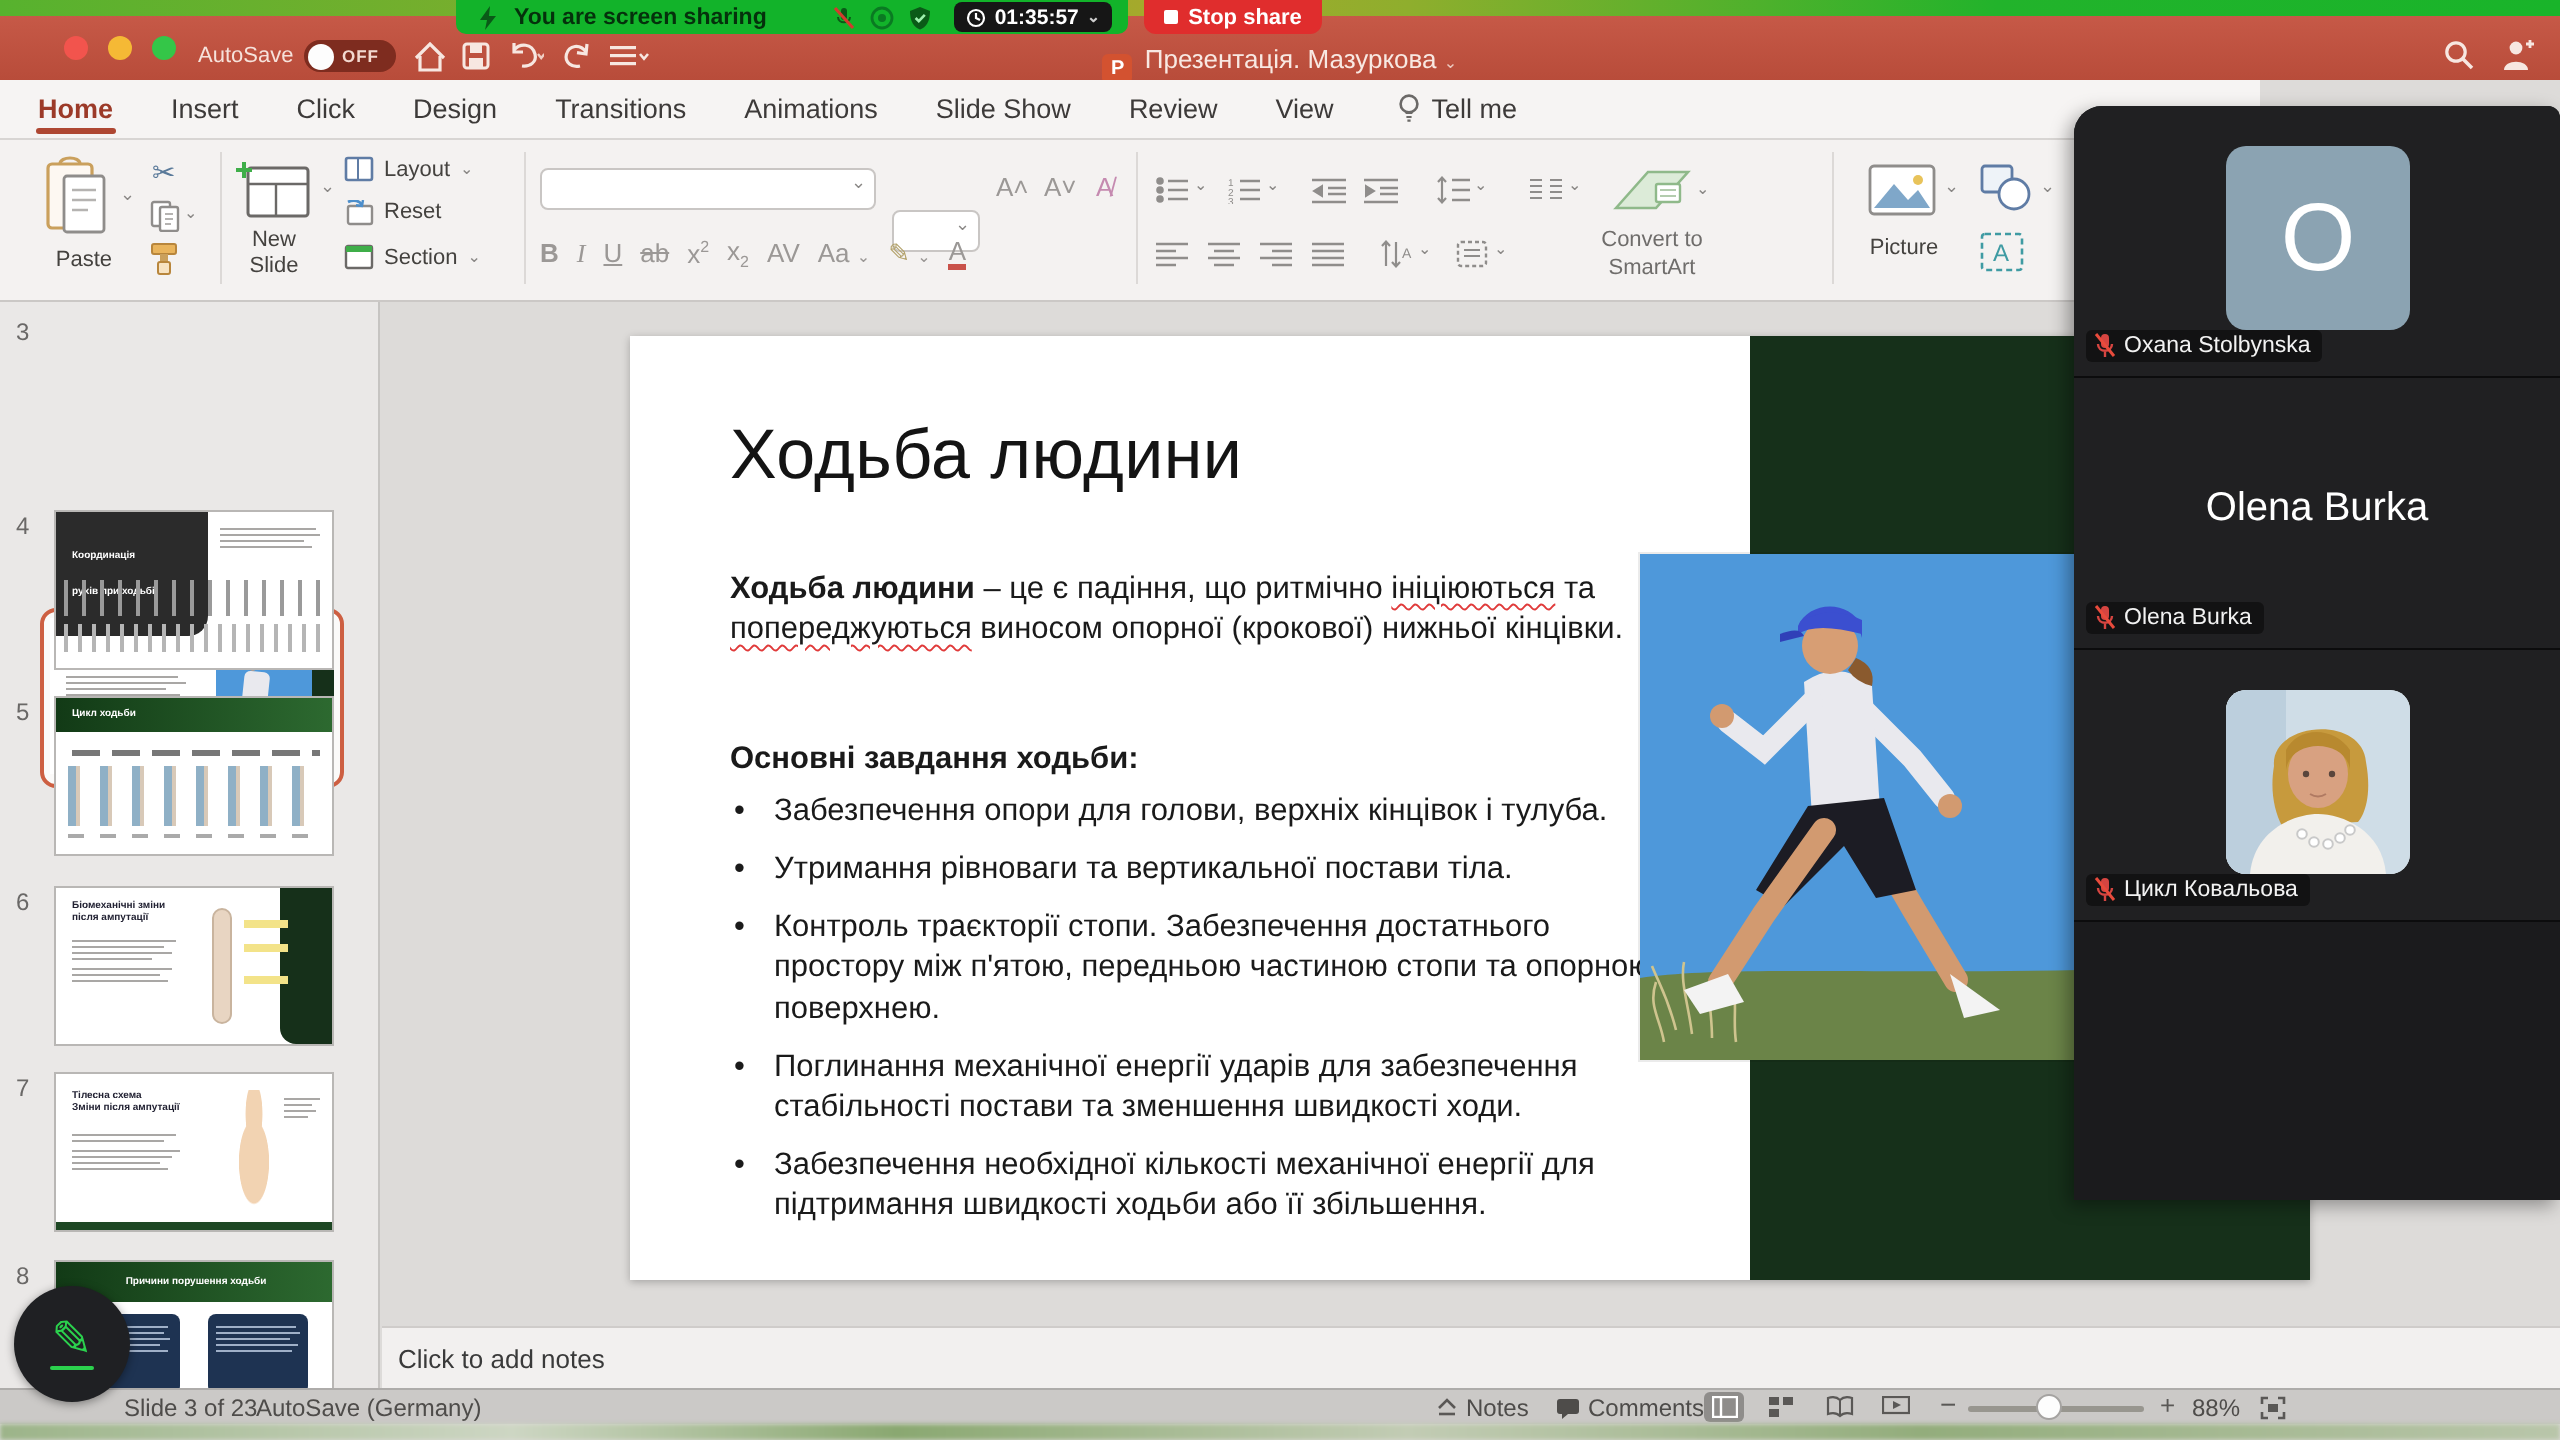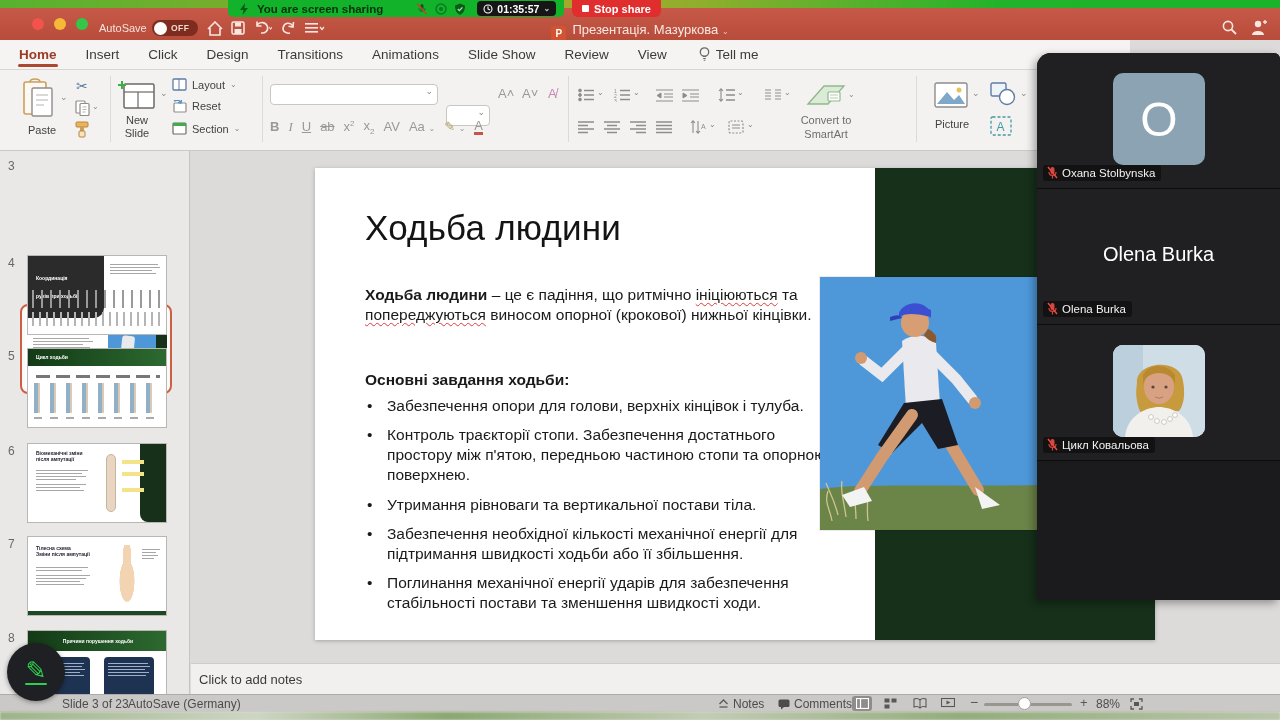--- a/index.html
+++ b/index.html
@@ -485,24 +485,24 @@
   </div>
 
   <div id="editor" class="abs">
     <div id="slide" class="abs">
       <div id="slide-green-band" class="abs"></div>
       <div id="slide-title" class="abs">Ходьба людини</div>
       <div id="slide-intro" class="abs"><b>Ходьба людини</b><span> – це є падіння, що ритмічно </span><span class="wavy">ініціюються</span><span> та </span><span class="wavy">попереджуються</span><span> виносом опорної (крокової) нижньої кінцівки.</span></div>
       <div id="slide-sub" class="abs">Основні завдання ходьби:</div>
       <ul id="slide-bullets" class="abs">
         <li>Забезпечення опори для голови, верхніх кінцівок і тулуба.</li>
+        <li>Утримання рівноваги та вертикальної постави тіла.</li>
         <li>Контроль траєкторії стопи. Забезпечення достатнього простору між п'ятою, передньою частиною стопи та опорною поверхнею.</li>
-        <li>Утримання рівноваги та вертикальної постави тіла.</li>
+        <li>Поглинання механічної енергії ударів для забезпечення стабільності постави та зменшення швидкості ходи.</li>
         <li>Забезпечення необхідної кількості механічної енергії для підтримання швидкості ходьби або її збільшення.</li>
-        <li>Поглинання механічної енергії ударів для забезпечення стабільності постави та зменшення швидкості ходи.</li>
       </ul>
       <div id="walker-wrap" class="abs">
         <svg width="220" height="253" viewBox="0 0 220 253">
           <rect width="220" height="253" fill="#4e98da"></rect>
           <rect y="212" width="220" height="41" fill="#76904f"></rect>
           <path d="M0 212 C40 206 120 210 220 208 L220 253 L0 253 Z" fill="#6b8448"></path>
           <g stroke="#cfc48e" stroke-width="1.3" fill="none">
               <path d="M18 238 C14 222 10 216 6 206"></path>
               <path d="M26 240 C24 224 20 214 22 204"></path>
               <path d="M36 242 C36 226 32 218 38 208"></path>

